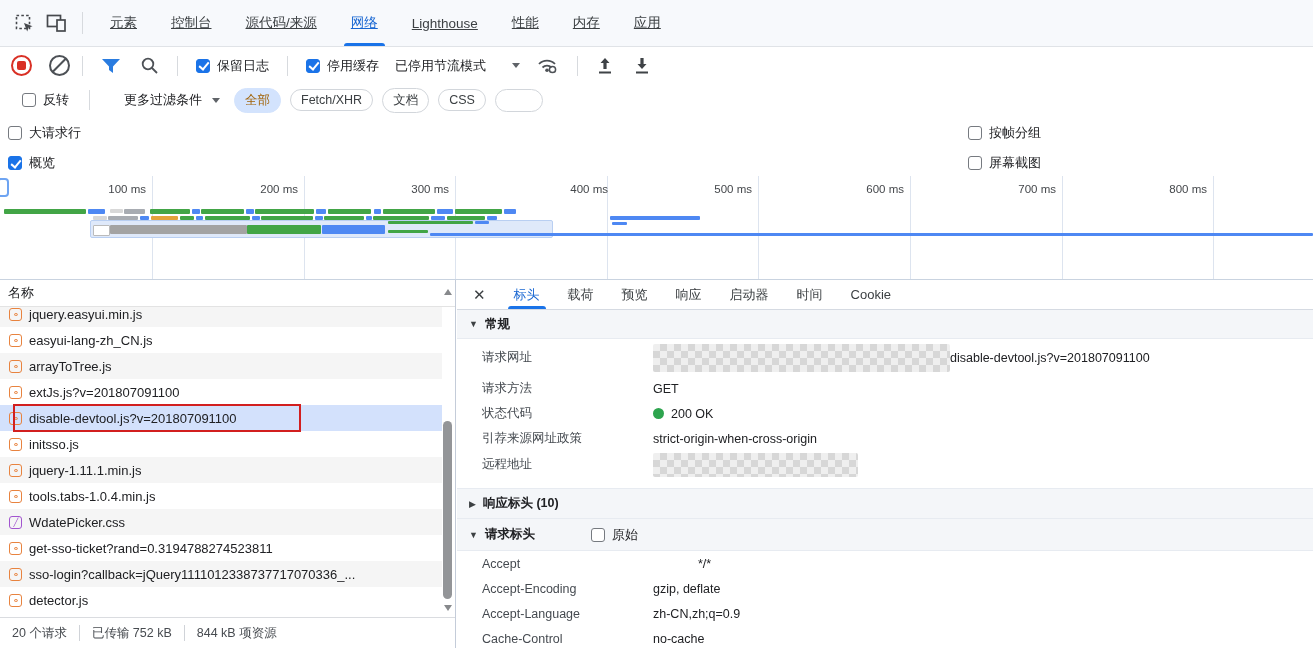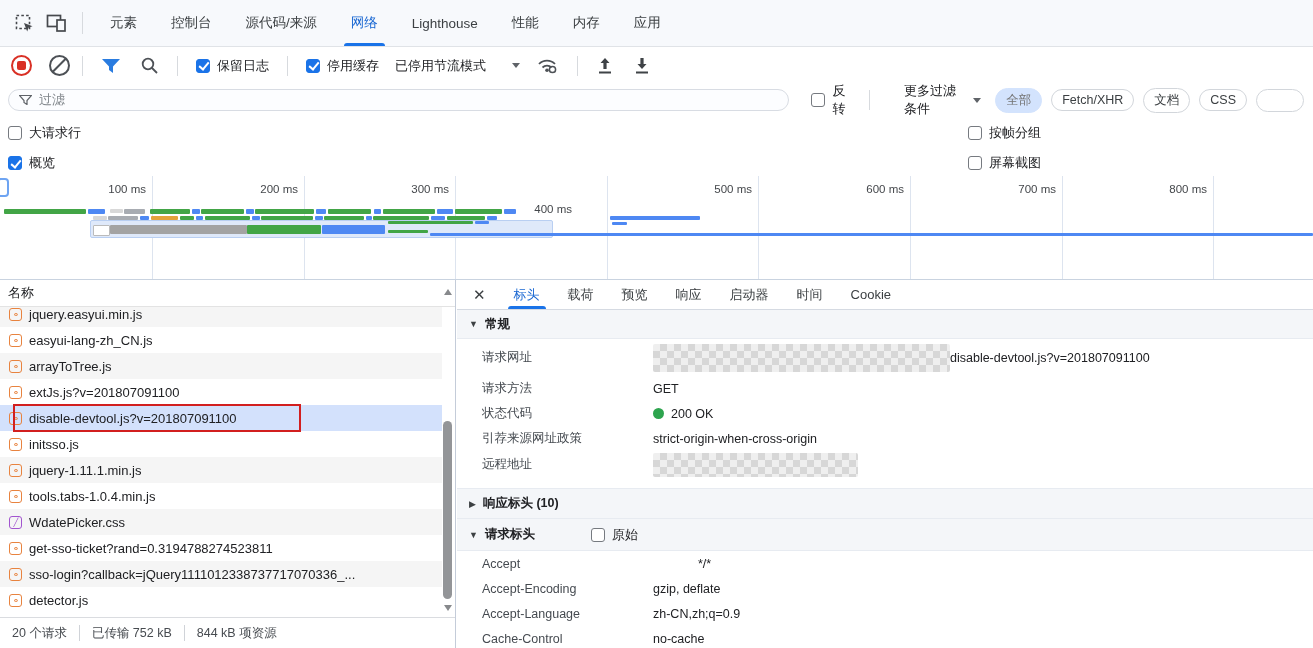--- a/index.html
+++ b/index.html
@@ -5,21 +5,21 @@
   html,body{margin:0;padding:0;background:#fff;}
   .app{position:relative;width:1313px;height:648px;overflow:hidden;
        font-family:"Liberation Sans","DejaVu Sans",sans-serif;color:#202124;
        background:#fff;user-select:none;}
   
   .tabbar{position:absolute;left:0;top:0;width:1313px;height:47px;background:#f7f9fc;
           border-bottom:1px solid #e0e3e7;display:flex;align-items:center;box-sizing:border-box;}
   .tb-icon{width:20px;height:20px;margin-left:14px;display:flex;align-items:center;justify-content:center;cursor:pointer;}
   .vdiv{width:1px;height:22px;background:#d7dade;margin:0 10px 0 16px;}
   .tabs{display:flex;height:100%;align-items:center;}
-  .tab{padding:0 17px;font-size:13.5px;color:#3c4043;height:100%;display:flex;align-items:center;position:relative;cursor:pointer;}
+  .tab{padding:0 17px;font-size:13.5px;color:#3c4043;height:100%;display:flex;align-items:center;position:relative;cursor:pointer;text-decoration:underline;}
   .tab.active{color:#1967d2;}
   .tab.active::after{content:"";position:absolute;left:10px;right:10px;bottom:0;height:3px;background:#1a73e8;border-radius:3px 3px 0 0;}
   
   .toolbar{position:absolute;left:0;top:47px;width:1313px;height:37px;background:#fff;display:flex;align-items:center;}
   .rec{width:17px;height:17px;border:2.5px solid #d93025;border-radius:50%;margin-left:11px;position:relative;cursor:pointer;}
   .rec::after{content:"";position:absolute;left:4px;top:4px;width:9px;height:9px;background:#d93025;border-radius:2px;}
   .clear{width:17px;height:17px;border:2px solid #4d5156;border-radius:50%;margin-left:17px;position:relative;cursor:pointer;}
   .clear::after{content:"";position:absolute;left:-1px;top:6.5px;width:19px;height:2px;background:#4d5156;transform:rotate(-45deg);}
   .tdiv{width:1px;height:20px;background:#d7dade;margin:0 12px;}
   .icn{display:flex;align-items:center;justify-content:center;cursor:pointer;margin:0 7px;}
@@ -30,21 +30,21 @@
   .throttle{font-size:13px;color:#202124;margin-left:10px;cursor:pointer;display:flex;align-items:center;}
   .caret{width:0;height:0;border-left:4.5px solid transparent;border-right:4.5px solid transparent;border-top:5px solid #5f6368;margin-left:26px;}
   
   .filterbar{position:absolute;left:0;top:84px;width:1313px;height:32px;display:flex;align-items:center;overflow:hidden;}
   .finput{position:relative;margin-left:8px;width:825px;height:22px;border:1px solid #d8dce3;border-radius:12px;background:#fcfdff;display:flex;align-items:center;box-sizing:border-box;}
   .finput .ph{font-size:13px;color:#80868b;margin-left:7px;}
   .fb-right{display:flex;align-items:center;margin-left:16px;}
   .morefilters{font-size:13px;color:#202124;display:flex;align-items:center;cursor:pointer;margin:0 14px 0 22px;}
   .pills{display:flex;align-items:center;}
   .pill{font-size:12.5px;color:#3c4043;border:1px solid #d2d6db;border-radius:14px;padding:3px 10px;margin-right:9px;background:#fff;white-space:nowrap;cursor:pointer;}
-  .pill.active{background:#d3e3fd;border-color:#d3e3fd;color:#737373;}
+  .pill.active{background:#d3e3fd;border-color:#d3e3fd;color:#a16207;}
   .pill.partial{min-width:26px;height:15px;}
   
   .optrow{position:absolute;left:0;top:116px;width:1313px;height:60px;background:#fff;font-size:13px;}
   .opt{position:absolute;display:flex;align-items:center;cursor:pointer;}
   
   .overview{position:absolute;left:0;top:176px;width:1313px;height:104px;background:#fff;border-bottom:1px solid #c9d3e0;box-sizing:border-box;overflow:hidden;}
   .gline{position:absolute;top:0;bottom:0;width:1px;background:#dde4ef;}
   .gtick{position:absolute;top:7px;width:70px;text-align:right;font-size:11.5px;color:#44474b;}
   .bar{position:absolute;border-radius:1px;}
   .selbox{position:absolute;background:#dfe9fa;border:1px solid #b9cff2;box-sizing:border-box;border-radius:2px;}
@@ -168,26 +168,20 @@
     </div>
     <div class="icn" style="margin-left:14px;">
       <svg width="16" height="18" viewBox="0 0 16 18">
           <path d="M8 12 L3.5 7 H6.4 V1 H9.6 V7 H12.5 Z" fill="#3f4347"></path>
           <rect x="2" y="14.5" width="12" height="2" fill="#3f4347"></rect>
         </svg>
     </div>
   </div>
 
   <div class="filterbar">
-    <div class="finput">
-      <svg width="13" height="10" viewBox="0 0 13 10" style="margin-left:10px;">
-        <path d="M0.5 0.5 H12.5 L8 5.5 V9.5 L5 7.5 V5.5 Z" fill="none" stroke="#5f6368" stroke-width="1.2"></path>
-      </svg>
-      <span class="ph">过滤</span>
-    </div>
     <div class="fb-right">
       <div class="chkgrp">
         <span class="chk"></span>
         <span>反转</span>
       </div>
       <div class="tdiv" style="margin-left:14px;"></div>
       <div class="morefilters">
         <span>更多过滤条件</span>
         <span class="caret" style="margin-left:10px;"></span>
       </div>
@@ -222,21 +216,21 @@
 
   <div class="overview" id="overview">
     <div class="ov-handle"></div>
   <div class="gline" style="left: 152px;"></div>
       <div class="gtick" style="left: 76px;">100 ms</div>
       <div class="gline" style="left: 304px;"></div>
       <div class="gtick" style="left: 228px;">200 ms</div>
       <div class="gline" style="left: 455px;"></div>
       <div class="gtick" style="left: 379px;">300 ms</div>
       <div class="gline" style="left: 607px;"></div>
-      <div class="gtick" style="left: 502px; margin-top: 20px;">400 ms</div>
+      <div class="gtick" style="left: 538px;">400 ms</div>
       <div class="gline" style="left: 758px;"></div>
       <div class="gtick" style="left: 682px;">500 ms</div>
       <div class="gline" style="left: 910px;"></div>
       <div class="gtick" style="left: 834px;">600 ms</div>
       <div class="gline" style="left: 1062px;"></div>
       <div class="gtick" style="left: 986px;">700 ms</div>
       <div class="gline" style="left: 1213px;"></div>
       <div class="gtick" style="left: 1137px;">800 ms</div>
       <div class="selbox" style="left: 90px; top: 44px; width: 463px; height: 18px;"></div>
       <div class="bar" style="left: 4px; top: 33px; width: 82px; height: 5px; background: rgb(66, 165, 70);"></div>

